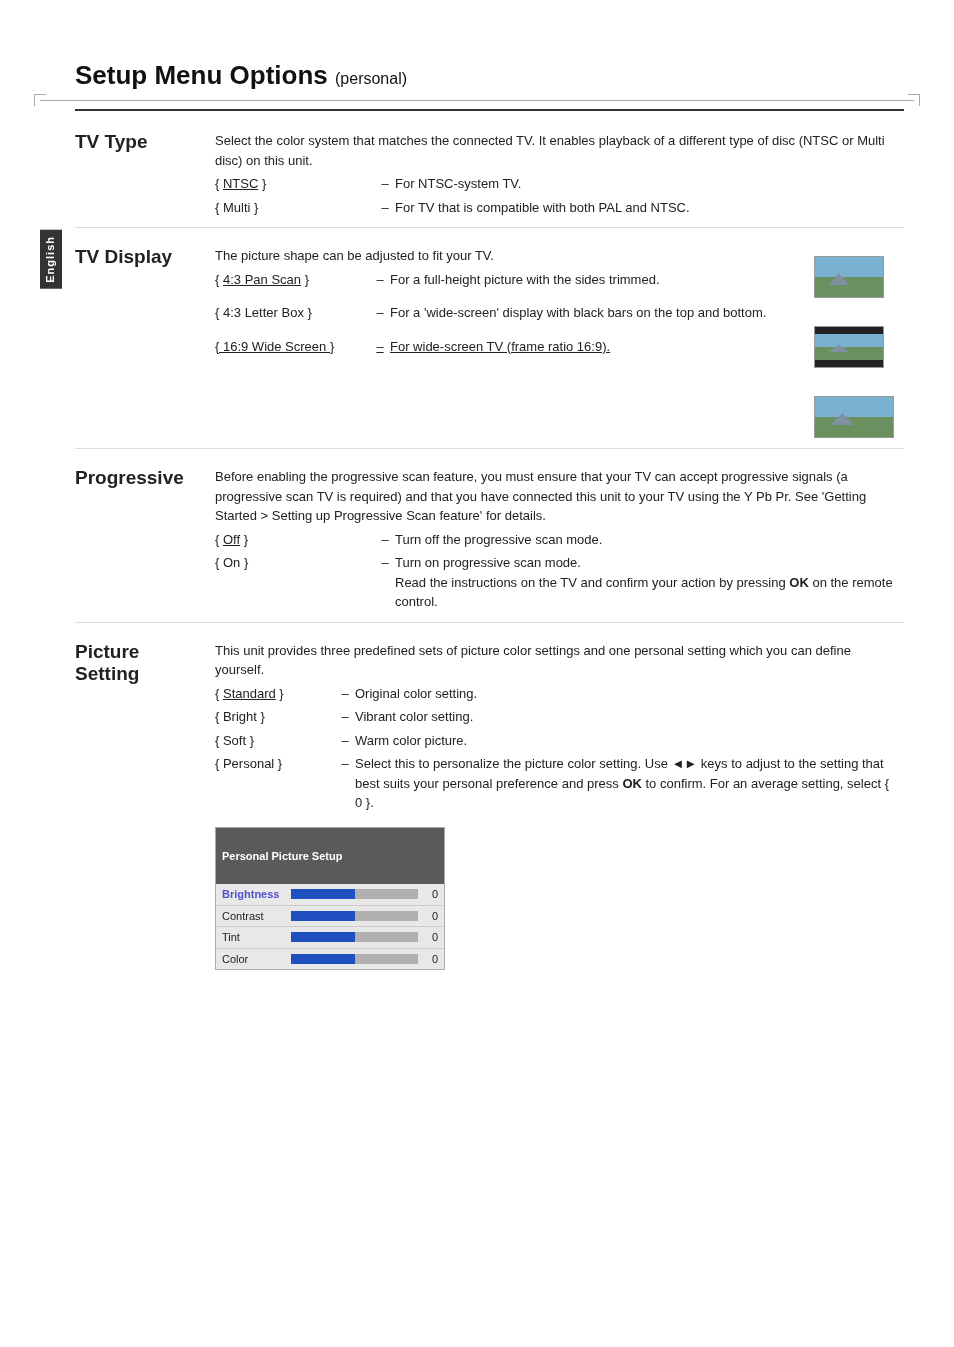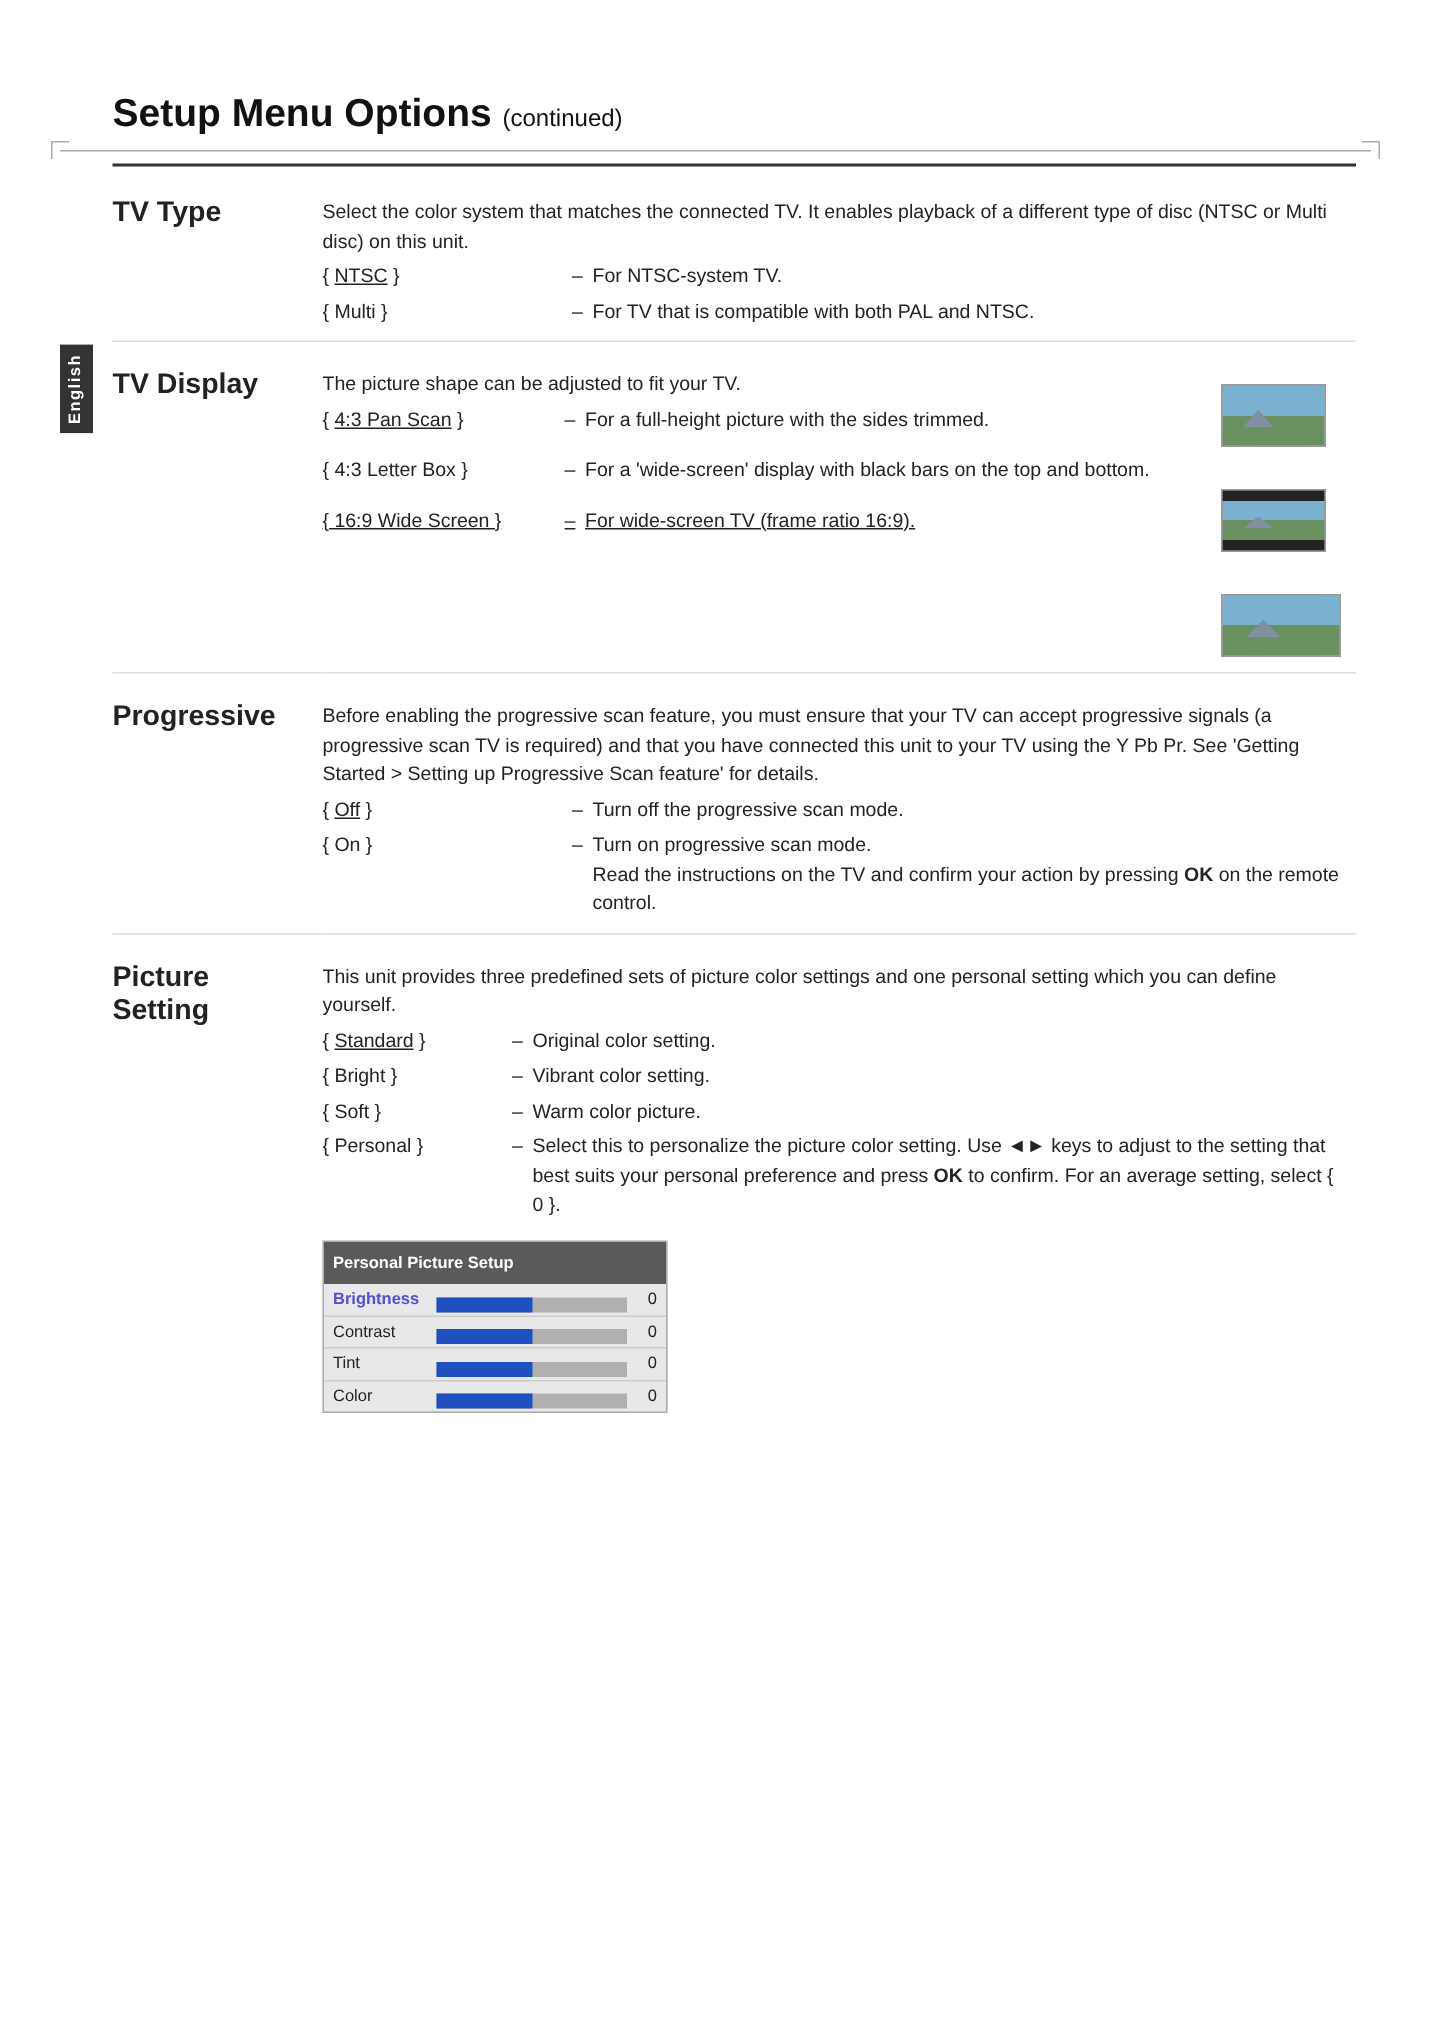--- a/index.html
+++ b/index.html
@@ -222,27 +222,27 @@
     .personal-setup-box {
       border: 1px solid #aaa;
       background: #e8e8e8;
       width: 230px;
       margin-top: 14px;
       font-size: 11px;
     }
     .personal-setup-title {
       background: #5a5a5a;
       color: #fff;
-      padding: 6px 6px;
+      padding: 20px 6px;
       font-size: 11px;
       font-weight: bold;
     }
     .personal-setup-row {
       display: flex;
-      align-items: flex-end;
+      align-items: center;
       padding: 2px 6px;
       border-bottom: 1px solid #ccc;
     }
     .personal-setup-row:last-child {
       border-bottom: none;
     }
     .psr-label {
       width: 65px;
       font-size: 11px;
       color: #222;
@@ -292,21 +292,21 @@
   <div class="corner-tl"></div>
   <div class="corner-tr"></div>
 
   <div class="sidebar-label">English</div>
 
   <div class="content">
 
     <div class="page-title">
       <span>Setup Menu Options</span>
       <span class="continued"> </span>
-      <span class="continued">(continued)</span>
+      <span class="continued">(personal)</span>
     </div>
     <hr class="title-rule">
 
 
     <table class="settings-table">
       <tbody>
 
         <tr>
           <td class="label-col"><span class="bold">TV Type</span></td>
           <td class="desc-col">

